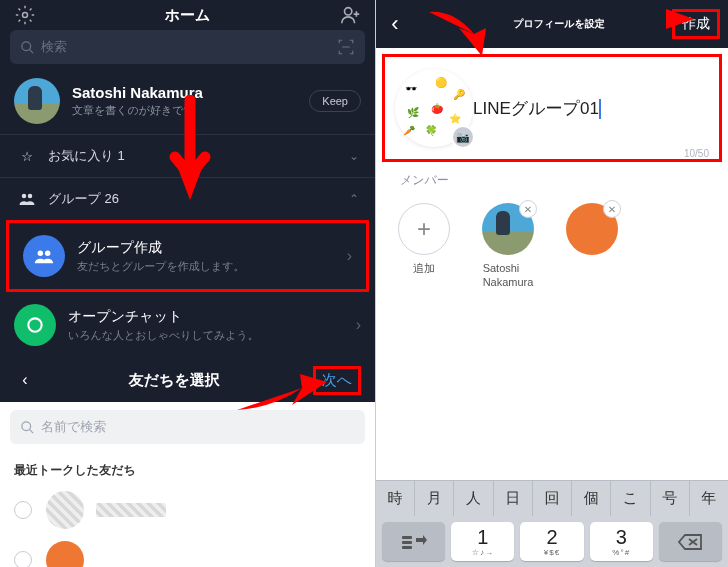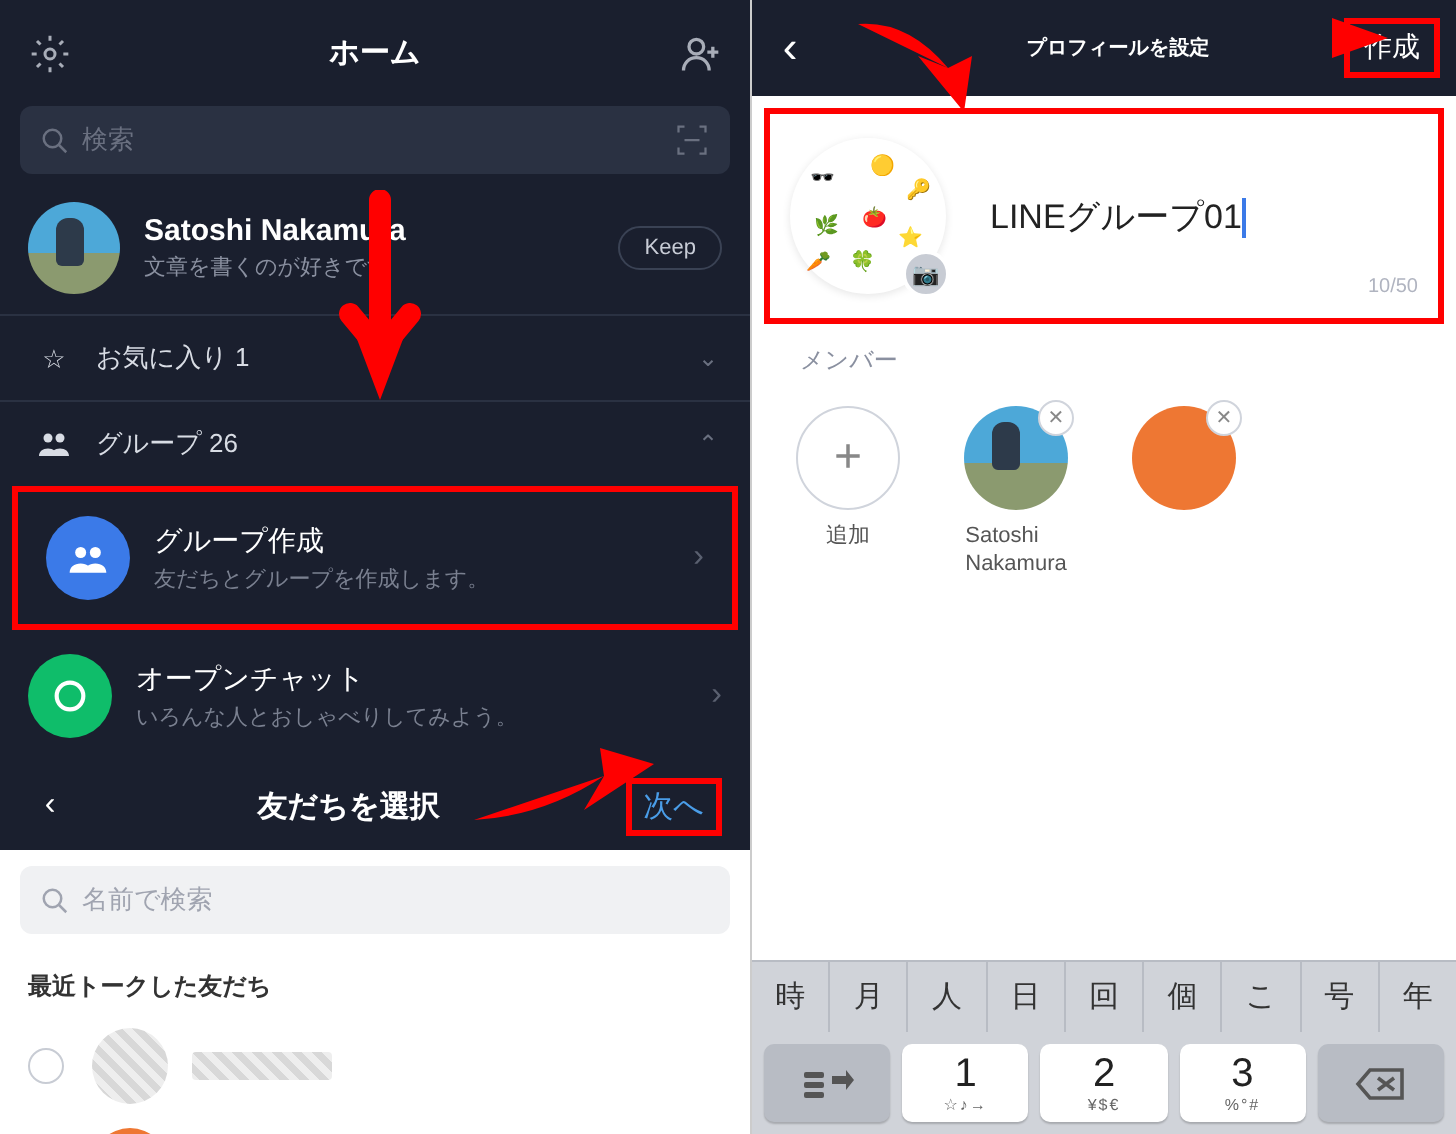--- a/index.html
+++ b/index.html
@@ -1,21 +1,21 @@
 <!DOCTYPE html>
 <html><head>
 <meta charset="utf-8">
 <style>
 *{margin:0;padding:0;box-sizing:border-box;font-family:-apple-system,'Hiragino Sans',sans-serif}
 body{width:728px;height:567px;display:flex;background:#fff;overflow:hidden}
 .pane{height:567px;position:relative;overflow:hidden}
 .pane-l{width:376px;border-right:1px solid #ccc}
 .pane-r{width:352px}
 .dark{background:#1a1f2e;color:#fff}
-.hdr{height:53px;display:flex;align-items:center;justify-content:space-between;padding:0 14px}
+.hdr{height:30px;display:flex;align-items:center;justify-content:space-between;padding:0 14px}
 .hdr-t{font-size:15px;font-weight:600}
 .ic{width:22px;height:22px;display:flex;align-items:center;justify-content:center;color:#a8adb8}
 .srch{display:flex;align-items:center;background:#2a3142;margin:0 10px;padding:8px 10px;border-radius:6px;color:#6a7080}
 .srch span{font-size:13px;flex:1;margin-left:6px}
 .prof{display:flex;align-items:center;padding:14px 14px 10px}
 .av{width:46px;height:46px;border-radius:50%;background:linear-gradient(180deg,#4da8d8 0%,#4da8d8 55%,#8b9a6f 55%);position:relative;flex-shrink:0}
 .av::after{content:'';position:absolute;left:14px;top:8px;width:14px;height:24px;background:#2d3a4a;border-radius:6px 6px 3px 3px}
 .pinfo{flex:1;margin-left:12px}
 .pname{font-size:15px;font-weight:600;color:#fff}
 .pbio{font-size:11px;color:#8a90a0;margin-top:2px}
@@ -43,23 +43,23 @@
 .fn{font-size:13px;margin-left:12px;color:#333}
 .arrow{position:absolute;z-index:99}
 .arr-d{width:50px;height:110px}
 .arr-r{width:100px;height:50px}
 .hdr-r{height:48px;background:#1a1f2e;display:flex;align-items:center;padding:0 8px;color:#fff}
 .hdr-rt{flex:1;text-align:center;font-size:10px;font-weight:700;margin-left:40px}
 .create{font-size:14px;color:#fff;border:3px solid #f00;padding:3px 7px}
 .grpbox{border:3px solid #f00;margin:6px;padding:10px;display:flex;align-items:center;height:108px;position:relative}
 .grpic{width:78px;height:78px;border-radius:50%;background:#fff;position:relative;flex-shrink:0;box-shadow:0 1px 4px rgba(0,0,0,0.1)}
 .cam{position:absolute;right:-2px;bottom:-2px;width:24px;height:24px;background:#c8ccd4;border-radius:50%;border:2px solid #fff;display:flex;align-items:center;justify-content:center;font-size:11px;color:#666}
-.grpin{flex:1;margin-left:22px;font-size:17px;color:#222;border:none;outline:none;position:relative}
+.grpin{flex:1;margin-left:0;font-size:17px;color:#222;border:none;outline:none;position:relative}
 .cursor{display:inline-block;width:2px;height:20px;background:#3b7ae8;vertical-align:middle}
-.cnt{position:absolute;right:10px;bottom:10px;font-size:10px;color:#b0b4c0}
+.cnt{position:absolute;right:10px;bottom:0;font-size:10px;color:#b0b4c0}
 .mlbl{font-size:12px;color:#8a90a0;padding:4px 24px}
 .mbrs{display:flex;gap:20px;padding:10px 16px}
 .mbr{display:flex;flex-direction:column;align-items:center;width:64px}
 .mav{width:52px;height:52px;border-radius:50%;position:relative}
 .add{border:1.5px solid #d0d4dc;display:flex;align-items:center;justify-content:center;color:#888;font-size:24px;font-weight:300}
 .mn{font-size:11px;color:#555;margin-top:6px;text-align:left;line-height:1.3}
 .xb{position:absolute;top:-3px;right:-3px;width:18px;height:18px;background:#fff;border:1px solid #d0d4dc;border-radius:50%;display:flex;align-items:center;justify-content:center;font-size:10px;color:#888}
 .kbd{position:absolute;bottom:0;left:0;right:0;background:#d0d3d9}
 .krow{display:flex;border-top:1px solid #b8bcc4}
 .kc{flex:1;text-align:center;padding:8px 0;font-size:15px;color:#333;border-right:1px solid #b8bcc4}

